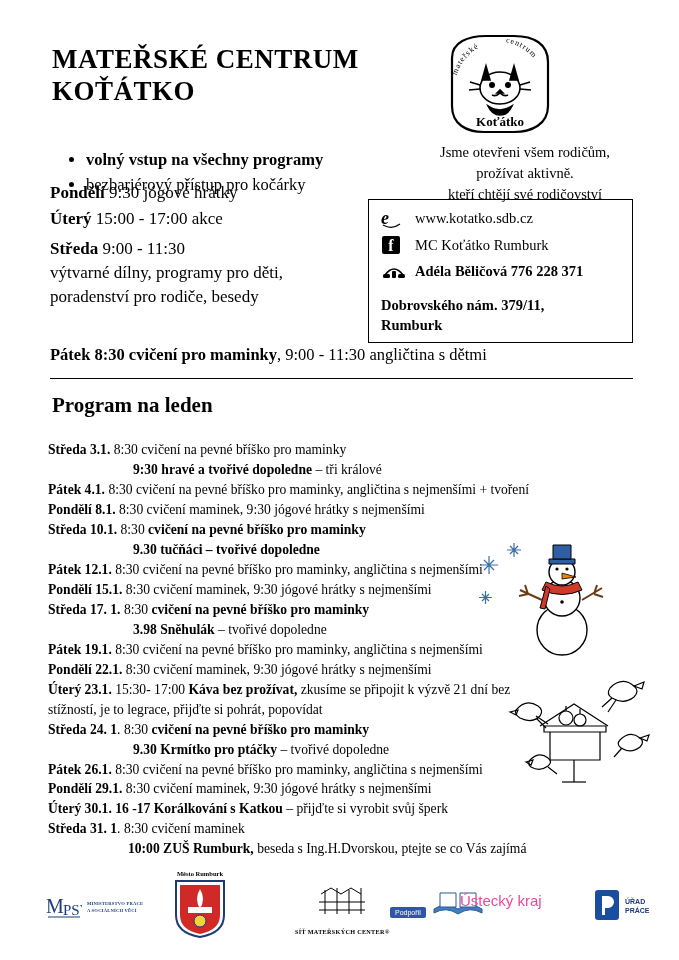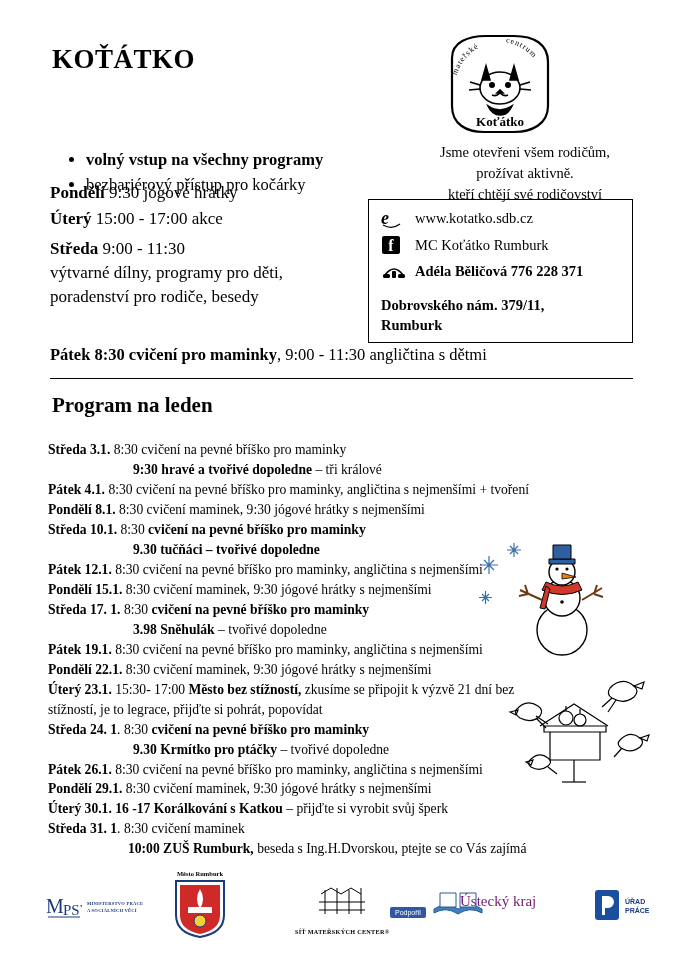--- a/index.html
+++ b/index.html
@@ -212,40 +212,41 @@
     background: #2f57a6;
     color: #fff;
     font-size: 7px;
     padding: 2px 5px;
     border-radius: 2px;
     display: inline-block;
     font-family: "Liberation Sans", sans-serif;
   }
   .usti { left: 415px; top: 12px; }
   .usti .usti-txt {
-    font-family: Liberation Serif, serif;
+    font-family: Liberation Sans, sans-serif;
     font-size: 15px;
-    color: #701a75;
+    color: #ec4899;
   }
   .up { left: 548px; top: 8px; }
   .up .up-txt {
     font-family: "Liberation Sans", sans-serif;
     font-size: 7px;
     font-weight: bold;
     line-height: 1.25;
     color: #1a3a7a;
   }
 </style>
 </head>
 <body>
 
 <div class="page">
 
   <div class="header">
     <h1 class="title">
+      <span>MATEŘSKÉ CENTRUM</span>
       <span class="line2">KOŤÁTKO</span>
     </h1>
   </div>
 
   <div class="logo">
     <svg width="120" height="105" viewBox="0 0 120 105" xmlns="http://www.w3.org/2000/svg">
       <path d="M12 26 C12 10, 28 4, 46 4 L74 4 C94 4, 108 12, 108 30 L108 74 C108 92, 92 100, 74 100 L44 100 C26 100, 12 92, 12 74 Z" fill="none" stroke="#000" stroke-width="2.2"></path>
 
       <g stroke="#000" fill="none" stroke-width="1.6">
         <path d="M46 34 L50 48 L42 48 Z" fill="#000"></path>
@@ -347,21 +348,21 @@
       <div class="entry"><b>Pátek 4.1.</b><span> 8:30 cvičení na pevné bříško pro maminky, angličtina s nejmenšími + tvoření</span></div>
       <div class="entry"><b>Pondělí 8.1.</b><span> 8:30 cvičení maminek, 9:30 jógové hrátky s nejmenšími</span></div>
       <div class="entry"><b>Středa 10.1.</b><span> 8:30 </span><b>cvičení na pevné bříško pro maminky</b></div>
       <div class="entry indent"><b>9.30 tučňáci – tvořivé dopoledne</b></div>
       <div class="entry"><b>Pátek 12.1.</b><span> 8:30 cvičení na pevné bříško pro maminky, angličtina s nejmenšími</span></div>
       <div class="entry"><b>Pondělí 15.1.</b><span> 8:30 cvičení maminek, 9:30 jógové hrátky s nejmenšími</span></div>
       <div class="entry"><b>Středa 17. 1.</b><span> 8:30 </span><b>cvičení na pevné bříško pro maminky</b></div>
       <div class="entry indent"><b>3.98 Sněhulák</b><span> – tvořivé dopoledne</span></div>
       <div class="entry"><b>Pátek 19.1.</b><span> 8:30 cvičení na pevné bříško pro maminky, angličtina s nejmenšími</span></div>
       <div class="entry"><b>Pondělí 22.1.</b><span> 8:30 cvičení maminek, 9:30 jógové hrátky s nejmenšími</span></div>
-      <div class="entry"><b>Úterý 23.1.</b><span>  15:30- 17:00 </span><b>Město bez stížností,</b><span> zkusíme se připojit k výzvě 21 dní bez</span></div>
+      <div class="entry"><b>Úterý 23.1.</b><span>  15:30- 17:00 </span><b>Káva bez prožívat,</b><span> zkusíme se připojit k výzvě 21 dní bez</span></div>
       <div class="entry"><span>stížností, je to legrace, přijďte si pohrát, popovídat</span></div>
       <div class="entry"><b>Středa 24. 1</b><span>. 8:30 </span><b>cvičení na pevné bříško pro maminky</b></div>
       <div class="entry indent"><b>9.30 Krmítko pro ptáčky</b><span> – tvořivé dopoledne</span></div>
       <div class="entry"><b>Pátek 26.1.</b><span> 8:30 cvičení na pevné bříško pro maminky, angličtina s nejmenšími</span></div>
       <div class="entry"><b>Pondělí 29.1.</b><span> 8:30 cvičení maminek, 9:30 jógové hrátky s nejmenšími</span></div>
       <div class="entry"><b>Úterý 30.1. 16 -17 Korálkování s Katkou</b><span> – přijďte si vyrobit svůj šperk</span></div>
       <div class="entry"><b>Středa 31. 1</b><span>. 8:30 cvičení maminek</span></div>
       <div class="entry indent3"><b>10:00 ZUŠ Rumburk,</b><span>  beseda s Ing.H.Dvorskou, ptejte se co Vás zajímá</span></div>
     </div>
 

